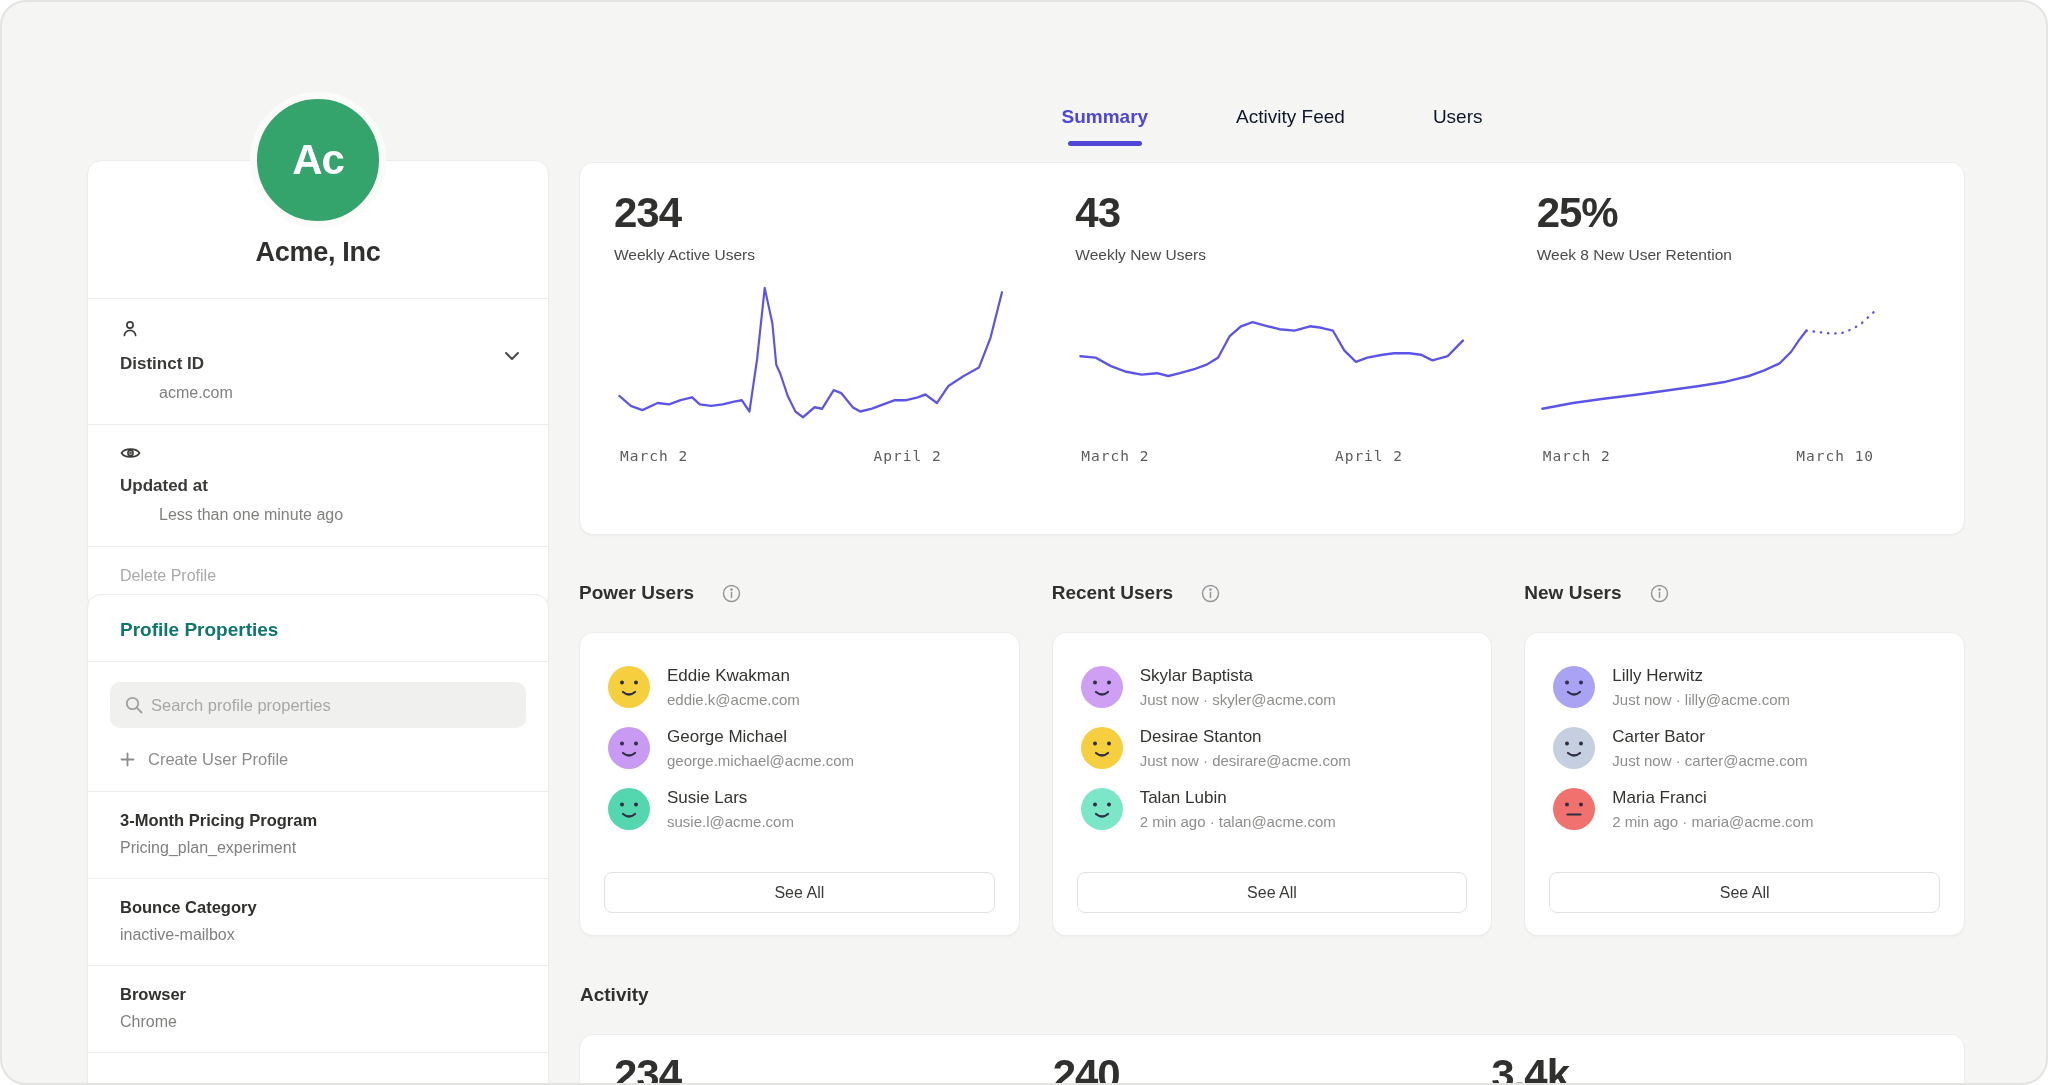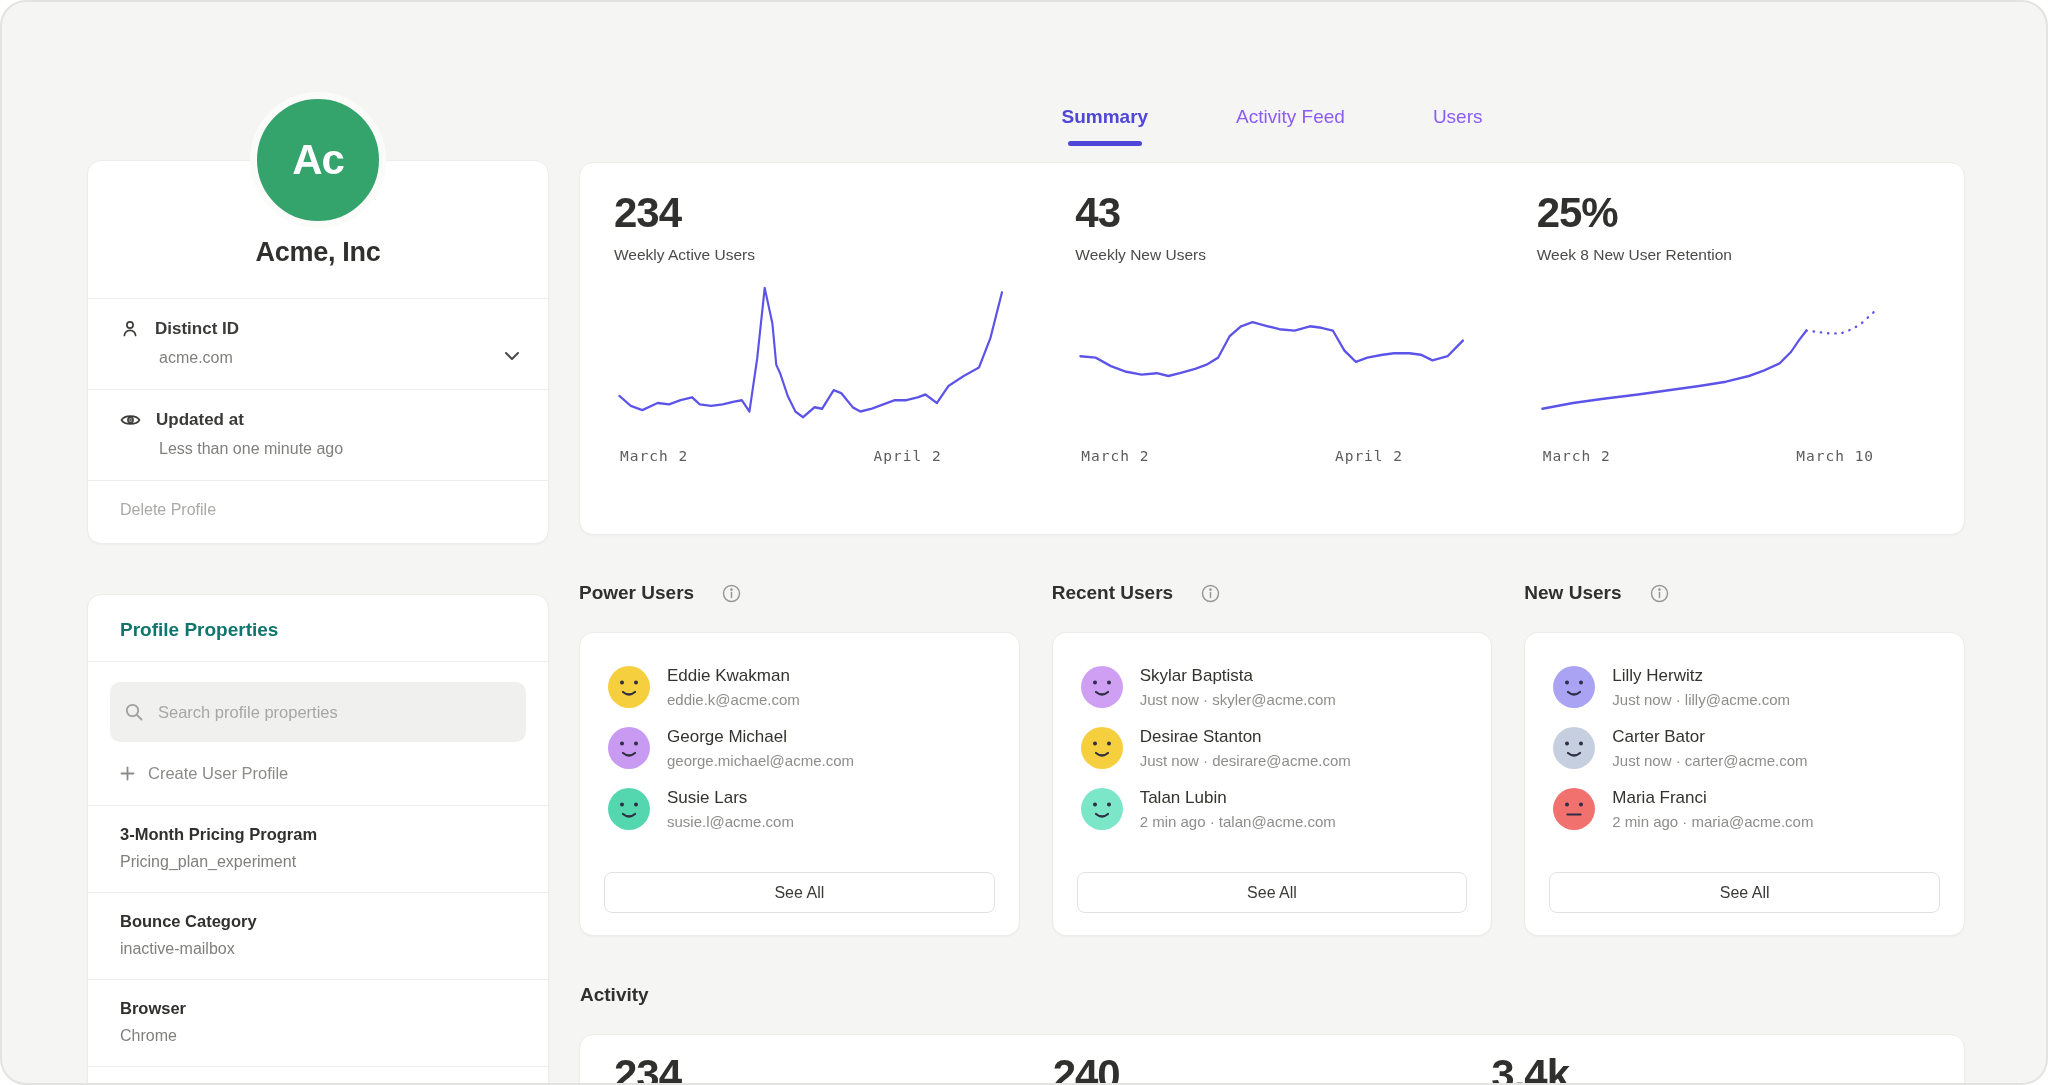--- a/index.html
+++ b/index.html
@@ -7,39 +7,39 @@
   .frame { position:relative; width:2048px; height:1085px; background:#f5f5f4; border:2px solid #e3e3e1; border-radius:26px; overflow:hidden; }
 
   
   .card { background:#ffffff; border:1px solid #ececea; border-radius:14px; box-shadow:0 1px 2px rgba(0,0,0,0.03); }
   .avatar { position:absolute; left:248px; top:90px; width:136px; height:136px; border-radius:50%;
             border:7px solid #fbfbfa; display:flex; align-items:center; justify-content:center; z-index:5; }
   .avatar span { color:#ffffff; font-size:42px; font-weight:700; letter-spacing:-1px; }
   .profile-card { position:absolute; left:85px; top:158px; width:462px; }
   .company-name { padding:76px 0 30px; text-align:center; font-size:27px; font-weight:700; color:#30302e; letter-spacing:-0.3px; }
   .field-row { border-top:1px solid #ededeb; padding:20px 30px 22px 32px; position:relative; }
-  .field-head { display:flex; align-items:center; gap:15px; }
+  .field-head { display:flex; align-items:flex-start; gap:15px;flex-direction:column; }
   .field-label { font-size:17px; font-weight:700; color:#3a3a38; }
   .field-value { margin:10px 0 0 39px; font-size:16px; color:#7f7f7d; }
   .field-chevron { position:absolute; right:28px; top:52px; cursor:pointer; }
   .delete-row { border-top:1px solid #ededeb; padding:20px 32px 24px; font-size:16px; color:#a9a9a7; cursor:pointer; }
 
   .props-card { position:absolute; left:85px; top:592px; width:462px; height:540px; }
   .props-title { padding:24px 32px 20px; font-size:19px; font-weight:700; color:#0f766e; border-bottom:1px solid #ededeb; }
-  .search-box { margin:20px 22px 6px; height:60px; background:#f0f0ee; border-radius:10px; display:flex; align-items:center; padding:0 14px; gap:14px; }
+  .search-box { margin:20px 22px 6px; height:46px; background:#f0f0ee; border-radius:10px; display:flex; align-items:center; padding:0 14px; gap:7px; }
   .search-box input { border:none; outline:none; background:transparent; font-size:16.5px; color:#4a4a48; width:100%; font-family:"Liberation Sans", sans-serif; }
   .search-box input::placeholder { color:#a7a7a5; }
   .create-row { display:flex; align-items:center; gap:13px; padding:16px 32px 22px; color:#8b8b89; font-size:16.5px; cursor:pointer; border-bottom:1px solid #ededeb; }
   .prop-row { padding:19px 32px 21px; border-bottom:1px solid #ededeb; cursor:pointer; }
   .prop-label { font-size:16.5px; font-weight:700; color:#30302e; }
   .prop-value { margin-top:9px; font-size:16px; color:#7f7f7d; }
 
   
   .tabs { position:absolute; left:577px; top:104px; width:1386px; display:flex; justify-content:center; gap:88px; }
-  .tab { font-size:19px; color:#8b5cf6; padding-bottom:18px; position:relative; cursor:pointer; }
+  .tab { font-size:19px; color:#0f172a; padding-bottom:18px; position:relative; cursor:pointer; }
   .tab.active { color:#5046d8; font-weight:700; }
   .tab.active::after { content:""; position:absolute; left:50%; transform:translateX(-50%); bottom:0; width:74px; height:5px; border-radius:3px; background:#5046d8; }
 
   
   .chart-card { position:absolute; left:577px; top:160px; width:1386px; height:373px; display:grid; grid-template-columns:1fr 1fr 1fr; padding:26px 0; }
   .stat-col { padding:0 34px; display:flex; flex-direction:column; }
   .stat-value { font-size:42px; font-weight:700; color:#30302e; letter-spacing:-1px; }
   .stat-label { margin-top:9px; font-size:15.5px; color:#4b4b49; }
   .spark { width:100%; height:162px; margin-top:16px; display:block; }
   .x-labels { position:relative; height:20px; margin-top:6px; font-family:"DejaVu Sans Mono", monospace; font-size:14.5px; color:#5d5d60; letter-spacing:1px; }

